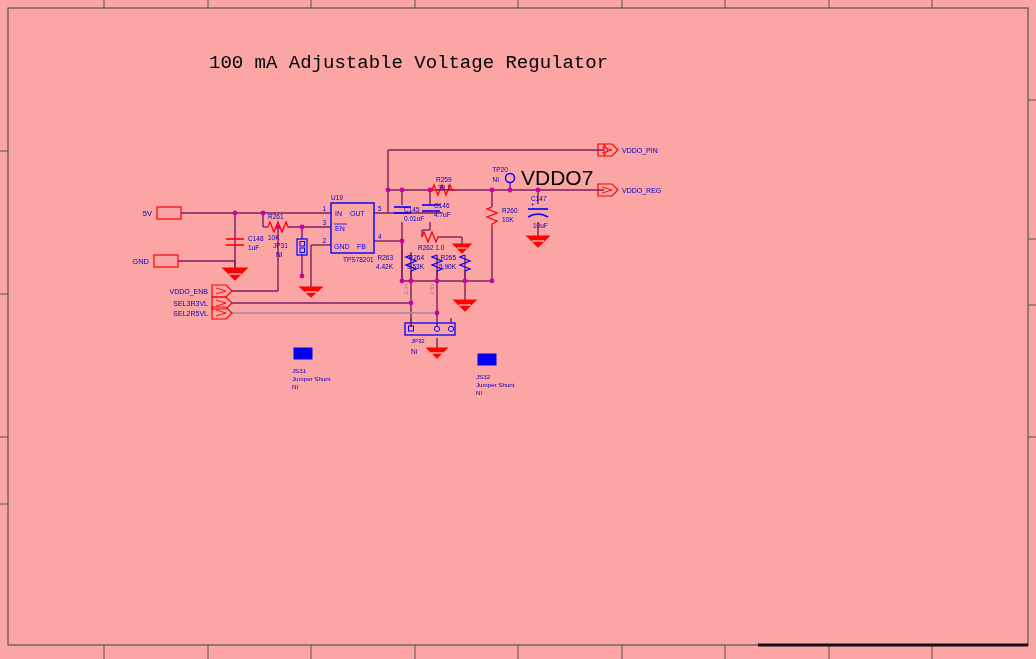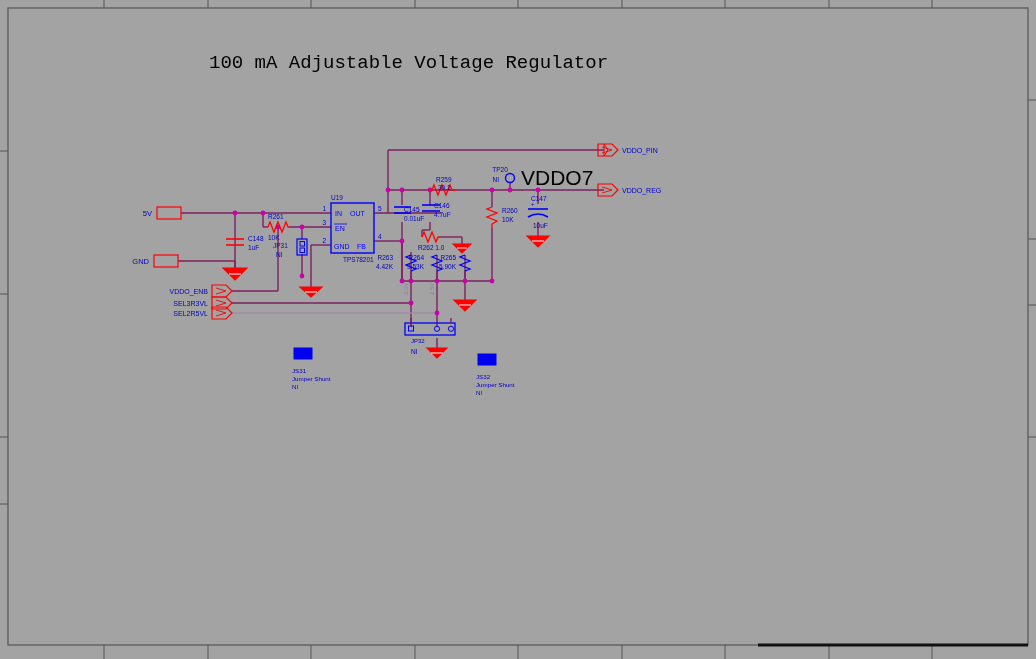--- a/index.html
+++ b/index.html
@@ -1,19 +1,19 @@
 <!DOCTYPE html>
 <html><head>
 <meta charset="utf-8">
 <title>Schematic</title>
 <style>
   html,body{margin:0;padding:0;background:#ffffff;}
   body{width:1036px;height:659px;overflow:hidden;
        font-family:"Liberation Sans", sans-serif;}
-  #sheet{position:relative;width:1036px;height:659px;background:#a3a3a3;}
+  #sheet{position:relative;width:1036px;height:659px;background:#fca5a5;}
   svg{display:block;}
 </style>
 </head>
 <body>
 
 <div id="sheet">
 <svg width="1036" height="659" viewBox="0 0 1036 659">
 
   <g>
     <rect x="8" y="8" width="1020" height="637" fill="none" stroke="#555" stroke-width="1.2"></rect>

